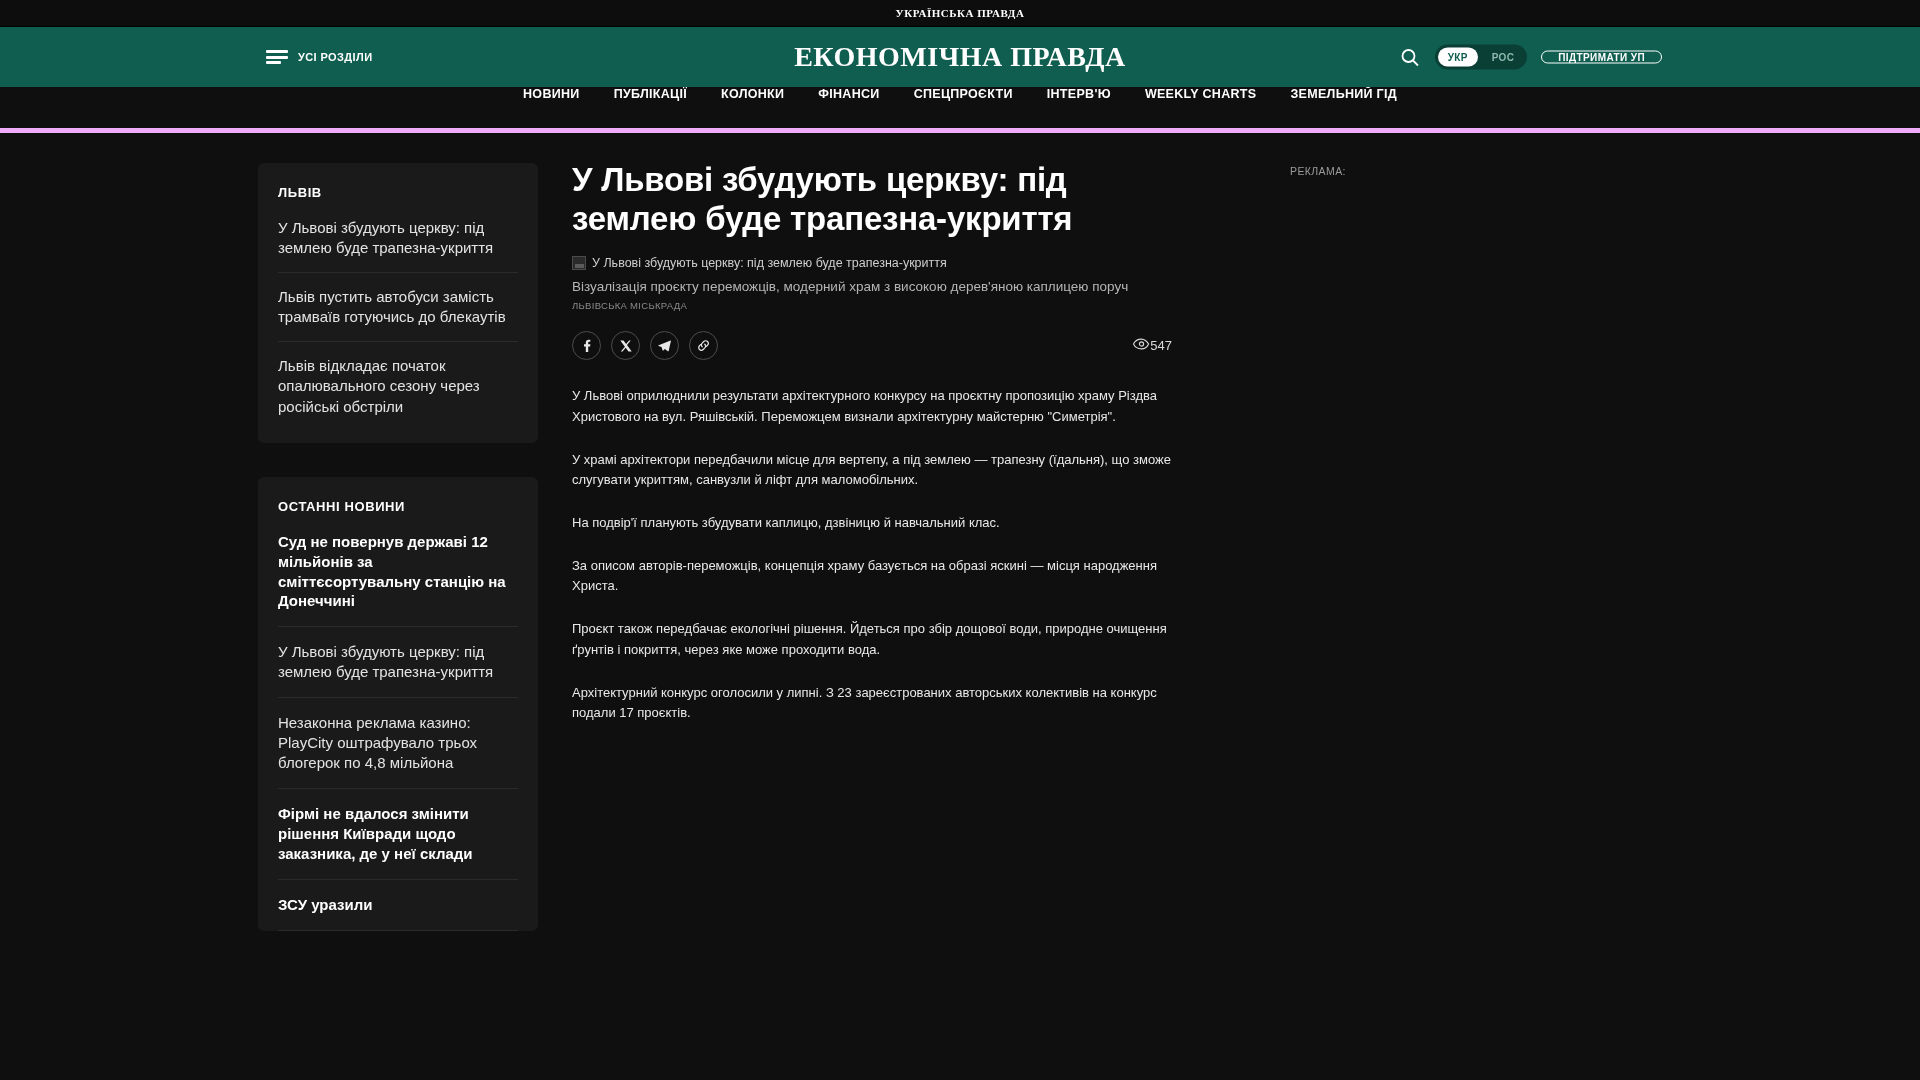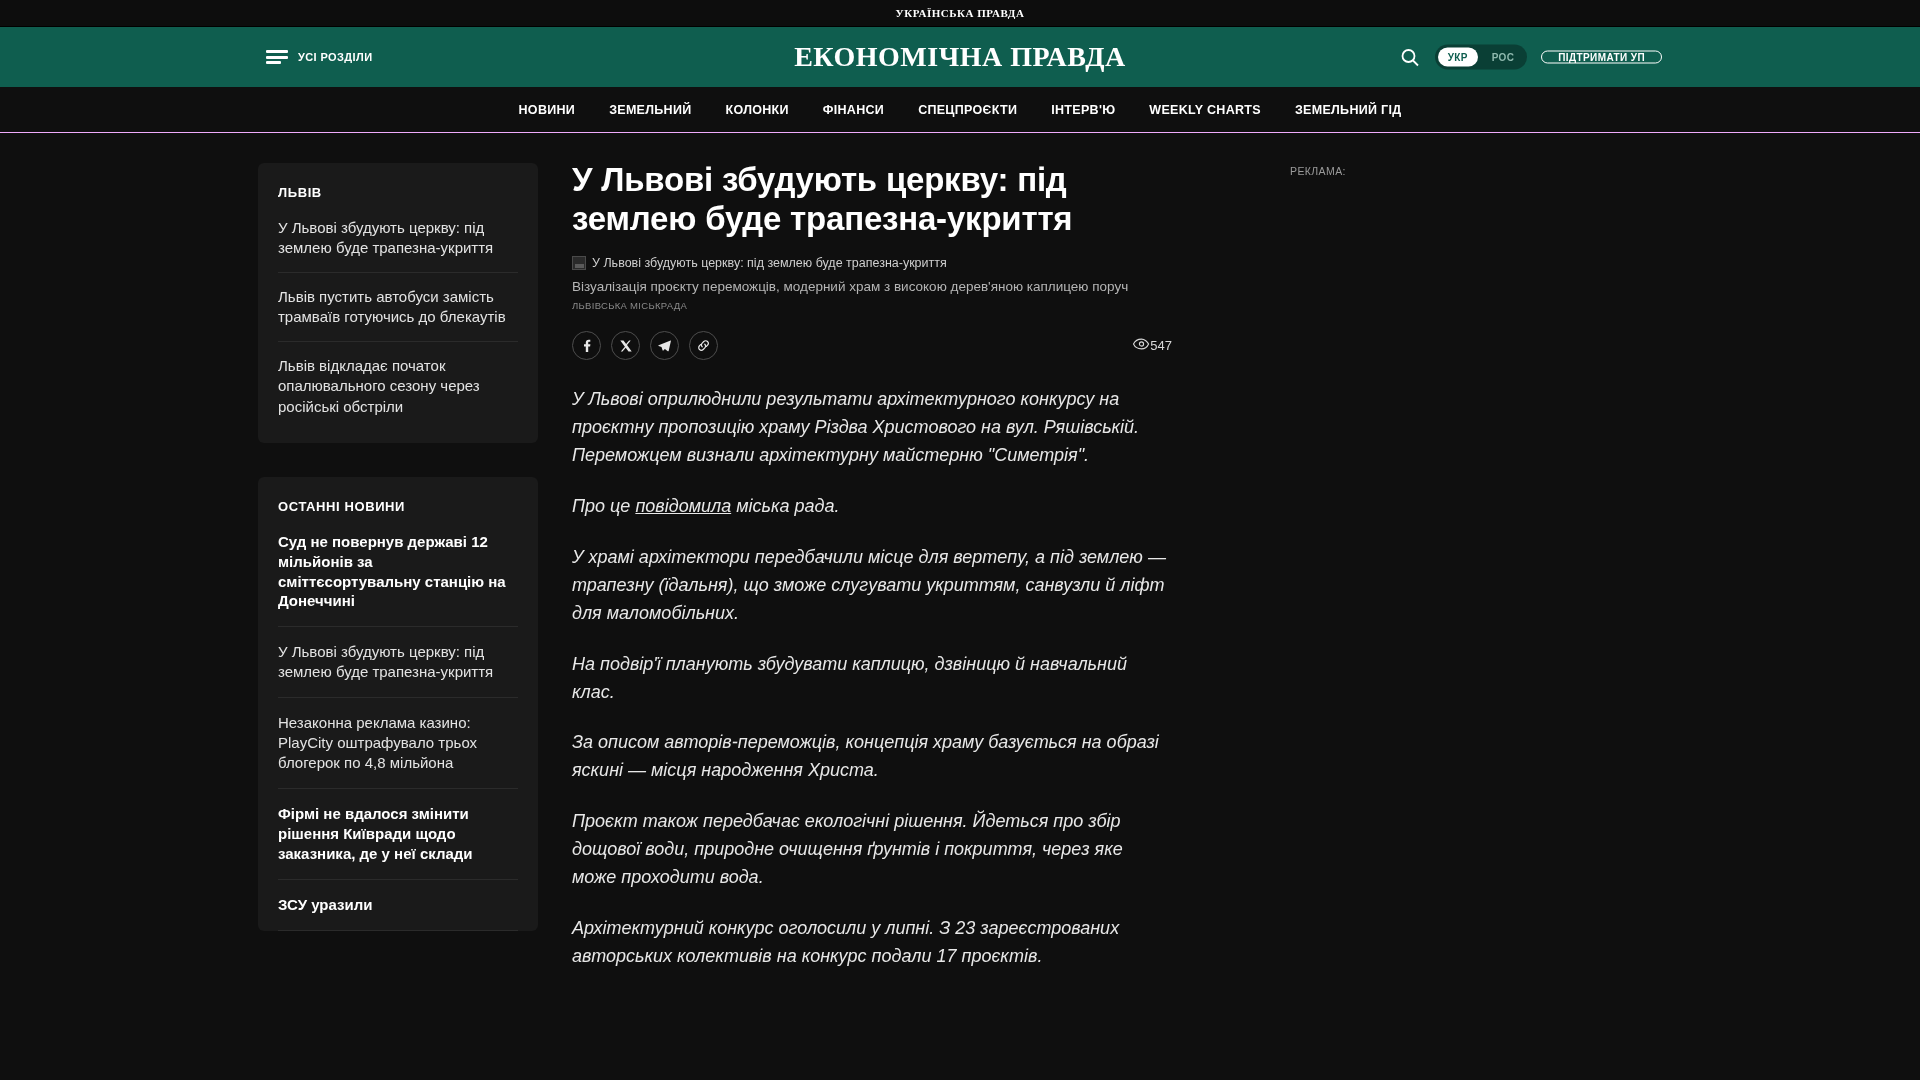--- a/index.html
+++ b/index.html
@@ -86,23 +86,23 @@
     border-radius: 16px;
     padding: 0 16px;
     cursor: pointer;
     white-space: nowrap;
   }
 
   
   .navbar {
     height: 46px;
     background: #0f0f0f;
-    display: flex; align-items: center; justify-content: center;
+    display: flex; justify-content: center;
     gap: 34px;
-    border-bottom: 1px solid #f0abfc;
+    border-bottom: 5px solid #f0abfc;
   }
   .navbar a {
     color: #ffffff;
     font-size: 12.5px;
     font-weight: bold;
     letter-spacing: .3px;
     text-decoration: none;
     white-space: nowrap;
     cursor: pointer;
   }
@@ -222,24 +222,23 @@
     font-size: 12px;
   }
   .views {
     display: flex; align-items: center; 
     color: #d8d8d8;
     font-size: 13px;
     justify-content: space-between;
   }
   .article p {
     color: #e8e8e8;
-    font-size: 18px;
+    font-size: 13px;
     line-height: 1.55;
     margin: 0 0 23px 0;
-    font-style: italic;
   }
   .article p a {
     color: #e8e8e8;
     text-decoration: underline;
     cursor: pointer;
   }
 
   
   .rail {
     margin-left: 118px;
@@ -290,21 +289,21 @@
         <span class="lang active">УКР</span>
         <span class="lang">РОС</span>
       </div>
       <div class="support-btn">ПІДТРИМАТИ УП</div>
     </div>
   </div>
 </div>
 
 <div class="navbar">
   <a>НОВИНИ</a>
-  <a>ЗЕМЕЛЬНИЙ</a>
+  <a>ПУБЛІКАЦІЇ</a>
   <a>КОЛОНКИ</a>
   <a>ФІНАНСИ</a>
   <a>СПЕЦПРОЄКТИ</a>
   <a>ІНТЕРВ'Ю</a>
   <a>WEEKLY CHARTS</a>
   <a>ЗЕМЕЛЬНИЙ ГІД</a>
 </div>
 
 <div class="page">
 
@@ -374,21 +373,20 @@
             <path d="M9 .8C4.8.8 1.6 3.6.5 6c1.1 2.4 4.3 5.2 8.5 5.2S15.4 8.4 16.5 6C15.4 3.6 12.2.8 9 .8z" stroke="#d8d8d8" stroke-width="1.2" fill="none"></path>
             <circle cx="9" cy="6" r="2.2" stroke="#d8d8d8" stroke-width="1.2" fill="none"></circle>
           </svg>
         </span>
         <span>547</span>
       </div>
     </div>
 
     <p>У Львові оприлюднили результати архітектурного конкурсу на проєктну пропозицію храму Різдва Христового на вул. Ряшівській. Переможцем визнали архітектурну майстерню "Симетрія".</p>
 
-    <p><span>Про це </span><a>повідомила</a><span> міська рада.</span></p>
 
     <p>У храмі архітектори передбачили місце для вертепу, а під землею — трапезну (їдальня), що зможе слугувати укриттям, санвузли й ліфт для маломобільних.</p>
     <p>На подвір'ї планують збудувати каплицю, дзвіницю й навчальний клас.</p>
     <p>За описом авторів-переможців, концепція храму базується на образі яскині — місця народження Христа.</p>
     <p>Проєкт також передбачає екологічні рішення. Йдеться про збір дощової води, природне очищення ґрунтів і покриття, через яке може проходити вода.</p>
     <p>Архітектурний конкурс оголосили у липні. З 23 зареєстрованих авторських колективів на конкурс подали 17 проєктів.</p>
   </div>
 
   <div class="rail">
     <div class="ad-label">РЕКЛАМА:</div>

